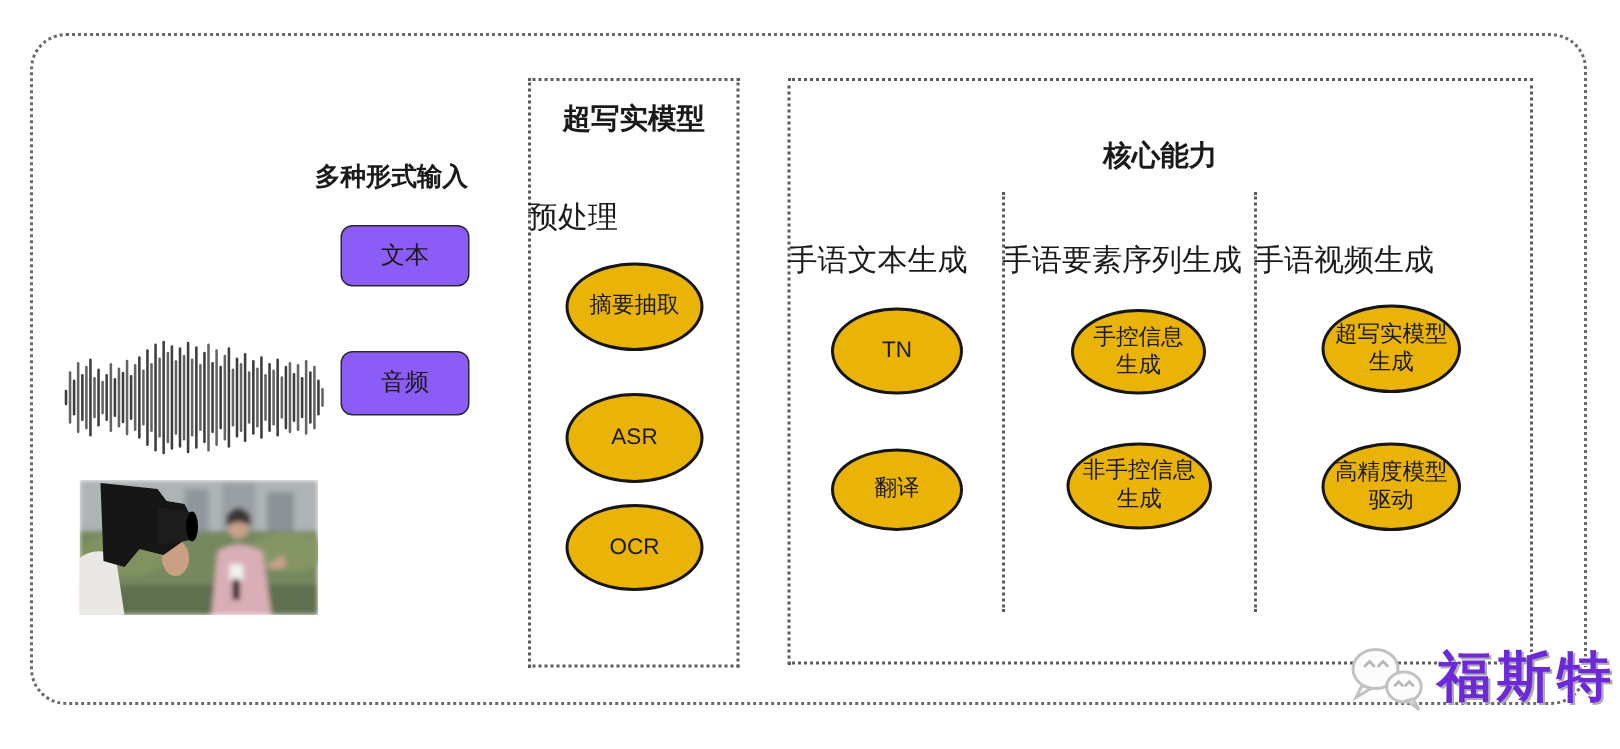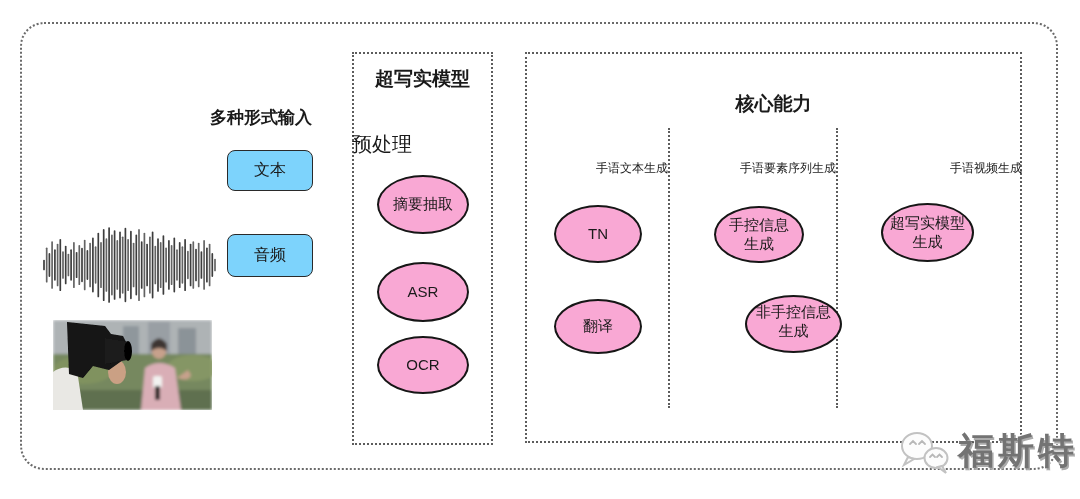--- a/index.html
+++ b/index.html
@@ -11,61 +11,61 @@
     position:absolute;left:20px;top:22px;width:1038px;height:448px;
     border:2px dotted #6a6a6a;border-radius:24px;box-sizing:border-box;
   }
   
   .input-label{position:absolute;left:210px;top:106px;width:130px;text-align:left;
     font-size:17px;font-weight:bold;}
   .sentence{position:absolute;left:42px;top:157px;width:180px;font-size:20px;letter-spacing:1px;}
   .waveform{position:absolute;left:42px;top:225px;width:175px;height:80px;}
   .photo{position:absolute;left:53px;top:320px;width:159px;height:90px;overflow:hidden;}
   .btn{
-    position:absolute;left:227px;width:86px;background:#7dd3fc;border:1.6px solid #2a2a2a;
+    position:absolute;left:227px;width:86px;background:#8b5cf6;border:1.6px solid #2a2a2a;
     border-radius:8px;display:flex;align-items:center;justify-content:center;
     font-size:16px;box-sizing:border-box;
   }
   .btn-text{top:150px;height:41px;}
   .btn-audio{top:234px;height:43px;}
   .btn-video{top:335px;height:45px;}
   
   .panel{position:absolute;border:2px dotted #5c5c5c;box-sizing:border-box;background:transparent;}
   .scene-panel{left:352px;top:52px;width:141px;height:393px;}
   .core-panel{left:525px;top:52px;width:497px;height:391px;}
   .panel-title{position:absolute;font-size:19px;font-weight:bold;text-align:center;}
   .scene-title{left:352px;top:66px;width:141px;}
   .core-title{left:525px;top:67px;width:497px;margin-top:24px;}
   .sub-label{position:absolute;font-size:20px;text-align:left;}
   .preprocess-label{left:352px;top:131px;width:141px;}
-  .col-header{position:absolute;top:160px;font-size:12px;text-align:right;}
+  .col-header{position:absolute;top:160px;font-size:20px;text-align:left;}
   .col-header-1{left:525px;width:143px;}
   .col-header-2{left:668px;width:168px;}
   .col-header-3{left:836px;width:186px;}
   .divider{position:absolute;top:128px;height:280px;width:0;border-left:2px dotted #5c5c5c;}
   .divider-1{left:668px;}
   .divider-2{left:836px;}
   .ellipse{
-    position:absolute;border:2.5px solid #161616;border-radius:50%;background:#f9a8d4;
+    position:absolute;border:2.5px solid #161616;border-radius:50%;background:#eab308;
     display:flex;align-items:center;justify-content:center;text-align:center;
     font-size:15px;line-height:1.25;white-space:pre-line;box-sizing:border-box;
   }
   .e-summary{left:377px;top:175px;width:92px;height:59px;}
   .e-asr{left:377px;top:262px;width:92px;height:60px;}
   .e-ocr{left:377px;top:336px;width:92px;height:58px;}
   .e-tn{left:554px;top:205px;width:88px;height:58px;}
   .e-translate{left:554px;top:299px;width:88px;height:55px;}
   .e-manual{left:714px;top:206px;width:90px;height:57px;}
-  .e-nonmanual{left:745px;top:295px;width:97px;height:58px;font-family:Liberation Mono, monospace;}
+  .e-nonmanual{left:711px;top:295px;width:97px;height:58px;}
   .e-hyperreal{left:881px;top:203px;width:93px;height:59px;}
   .e-highprec{left:881px;top:295px;width:93px;height:59px;}
   
   .watermark{position:absolute;left:897px;top:427px;display:flex;align-items:center;gap:5px;}
   .watermark-text{
-    font-size:36px;font-weight:bold;letter-spacing:4px;color:#737373;
+    font-size:36px;font-weight:bold;letter-spacing:4px;color:#6d28d9;
     text-shadow:1.5px 1.5px 0 #ababab,-1px -1px 0 #ffffff;
   }
 </style>
 </head>
 <body>
 
 <div class="canvas">
 
   <div class="outer-border"></div>
 
@@ -194,20 +194,22 @@
   <div class="col-header col-header-3">手语视频生成</div>
 
   <div class="ellipse e-tn">TN</div>
   <div class="ellipse e-translate">翻译</div>
   <div class="ellipse e-manual">手控信息
 生成</div>
   <div class="ellipse e-nonmanual">非手控信息
 生成</div>
   <div class="ellipse e-hyperreal">超写实模型
 生成</div>
+  <div class="ellipse e-highprec">高精度模型
+驱动</div>
 
   <div class="watermark">
     <svg width="56" height="48" viewBox="0 0 56 48">
       <g stroke="#c2c2c2" stroke-width="2" fill="#fcfcfc">
         <ellipse cx="20" cy="18" rx="15" ry="13"></ellipse>
         <path d="M11,29 L7,37 L17,31 Z"></path>
         <ellipse cx="39" cy="30" rx="11.5" ry="10"></ellipse>
         <path d="M45,38 L49,45 L41,39 Z"></path>
       </g>
       <g stroke="#b8b8b8" stroke-width="1.8" fill="none" stroke-linecap="round">

